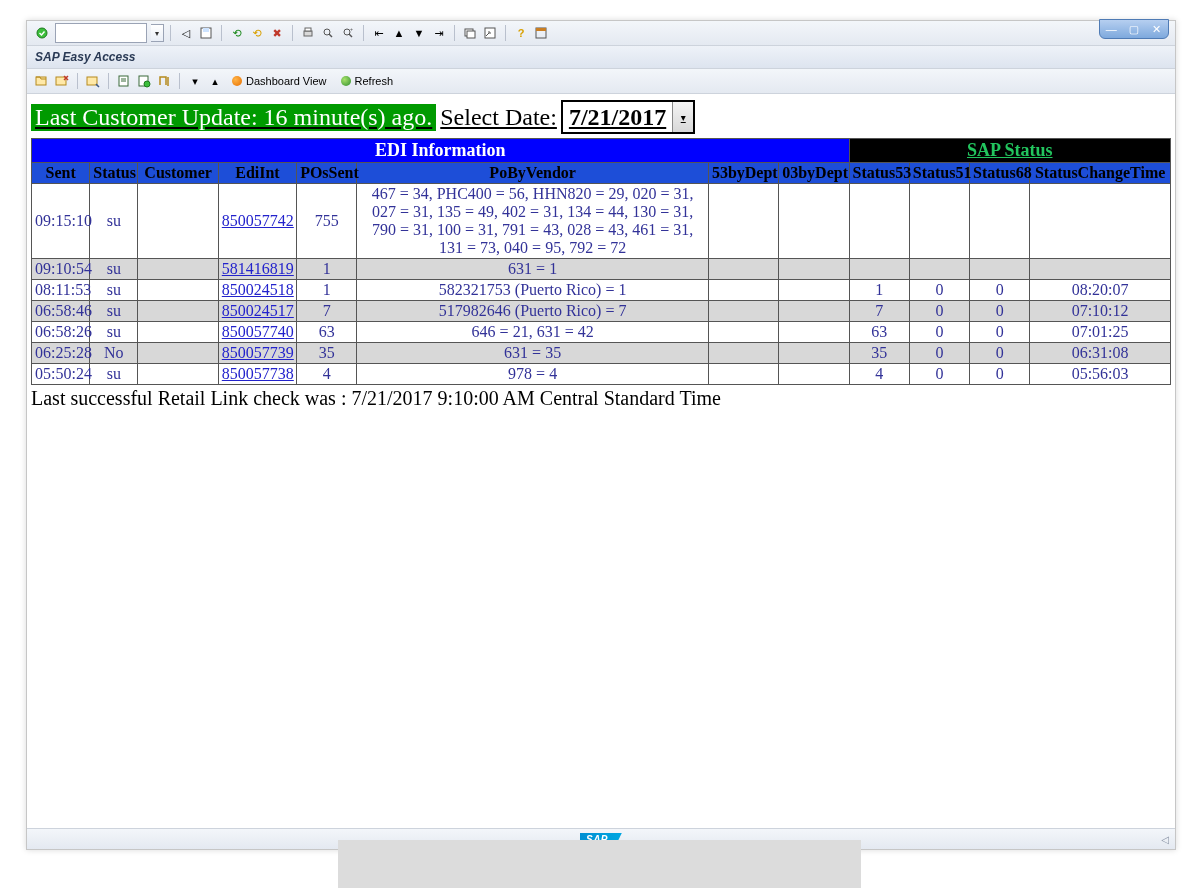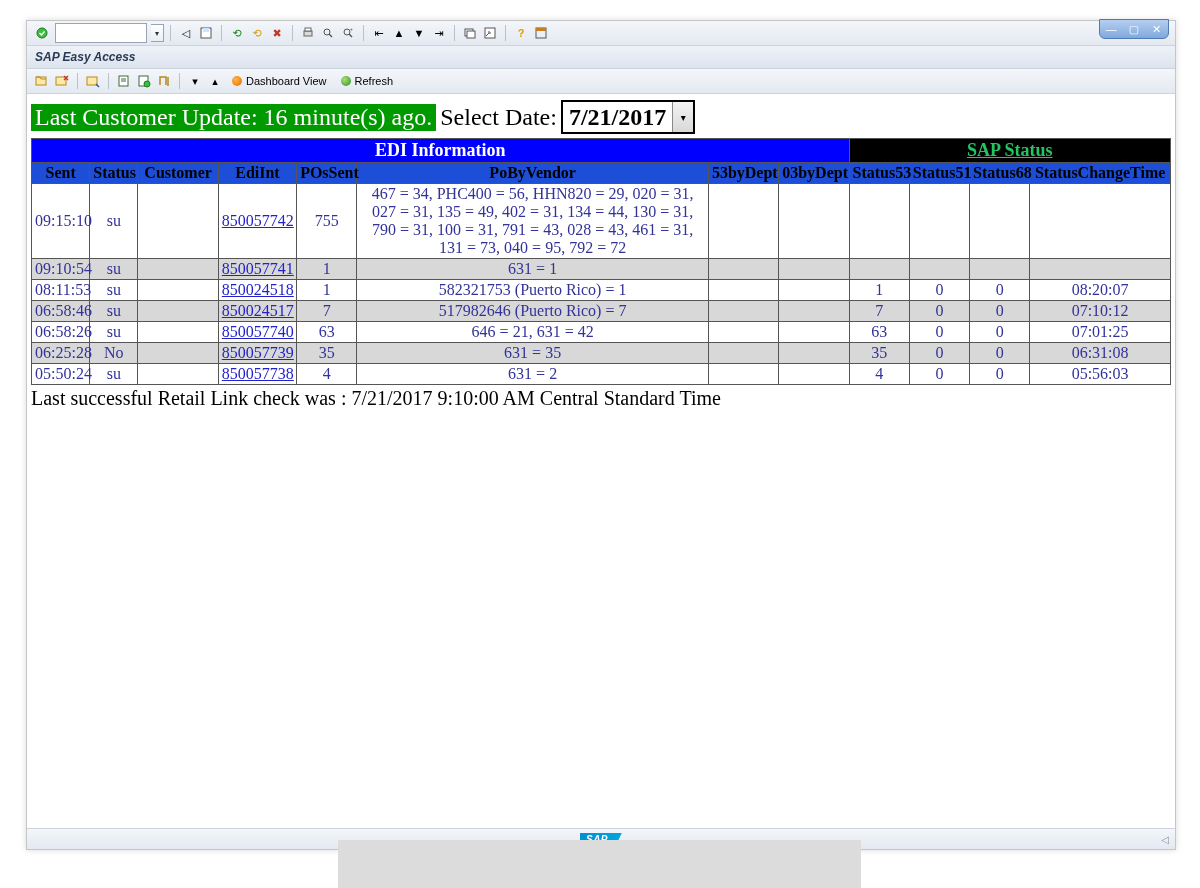--- a/index.html
+++ b/index.html
@@ -21,21 +21,21 @@
   .cmdfield{width:86px;height:16px;border:1px solid #9aa3b5;background:#fff;margin:0 2px;}
   .dropbtn{width:12px;height:16px;border:1px solid #9aa3b5;border-left:none;background:linear-gradient(#fff,#e9eef6);display:inline-flex;align-items:center;justify-content:center;font-size:8px;color:#333;cursor:pointer;}
   
   .sectionbar{height:22px;background:linear-gradient(#eef2f8,#dde4ef);border-bottom:1px solid #cdd3dc;display:flex;align-items:center;padding:0 8px;font-size:12px;font-style:italic;font-weight:bold;color:#2a3a55;}
   
   .apptoolbar{height:24px;background:linear-gradient(#f3f6fa,#e4e9f1);border-bottom:1px solid #cdd3dc;display:flex;align-items:center;padding:0 6px;gap:2px;font-size:11px;}
   .textbtn{display:inline-flex;align-items:center;height:18px;padding:0 6px;cursor:pointer;border-radius:2px;}
   .textbtn .dot{width:10px;height:10px;border-radius:50%;margin-right:4px;}
   
   .content{flex:1;overflow:auto;background:#fff;padding:6px 4px 4px 4px;position:relative;}
-  .hdrline{display:flex;align-items:center;font-family:"Times New Roman",serif;}
+  .hdrline{display:flex;align-items:center;font-family:"Times New Roman",serif;text-decoration:underline;}
   .greenbox{background:#009a00;color:#fff;font-size:24px;padding:0 4px;white-space:nowrap;}
   .selectdate{font-size:24px;color:#000;margin-left:4px;}
   .datebox{display:inline-flex;align-items:center;border:2px solid #000;height:30px;margin-left:4px;text-align:right;}
   .datebox .dval{font-size:24px;font-weight:bold;padding:0 6px;font-family:"Times New Roman",serif;}
   .datebox .dbtn{width:20px;height:100%;border-left:1px solid #888;background:linear-gradient(#f4f4f4,#d8d8d8);display:flex;align-items:center;justify-content:center;font-size:10px;cursor:pointer;}
   
   table.edi{border-collapse:collapse;width:100%;font-family:"Times New Roman",serif;font-size:16px;margin-top:4px;table-layout:fixed;}
   table.edi th,table.edi td{border:1px solid #555;padding:1px 3px;text-align:center;vertical-align:middle;}
   .grp-edi{background:#0000ff;color:#fff;font-weight:bold;font-size:18px;}
   .grp-sap{background:#000;color:#22c55e;font-weight:bold;font-size:18px;text-decoration:underline;}
@@ -253,21 +253,21 @@
               <td></td>
               <td></td>
               <td></td>
               <td></td>
               <td></td>
             </tr>
             <tr class="alt">
               <td>09:10:54</td>
               <td>su</td>
               <td></td>
-              <td><a>850057741</a></td>
+              <td><a>581416819</a></td>
               <td>1</td>
               <td>631 = 1</td>
               <td></td>
               <td></td>
               <td></td>
               <td></td>
               <td></td>
               <td></td>
             </tr>
             <tr>
@@ -325,21 +325,21 @@
               <td>0</td>
               <td>0</td>
               <td>06:31:08</td>
             </tr>
             <tr>
               <td>05:50:24</td>
               <td>su</td>
               <td></td>
               <td><a>850057738</a></td>
               <td>4</td>
-              <td>631 = 2</td>
+              <td>978 = 4</td>
               <td></td>
               <td></td>
               <td>4</td>
               <td>0</td>
               <td>0</td>
               <td>05:56:03</td>
             </tr>
           </tbody>
     </table>
 

